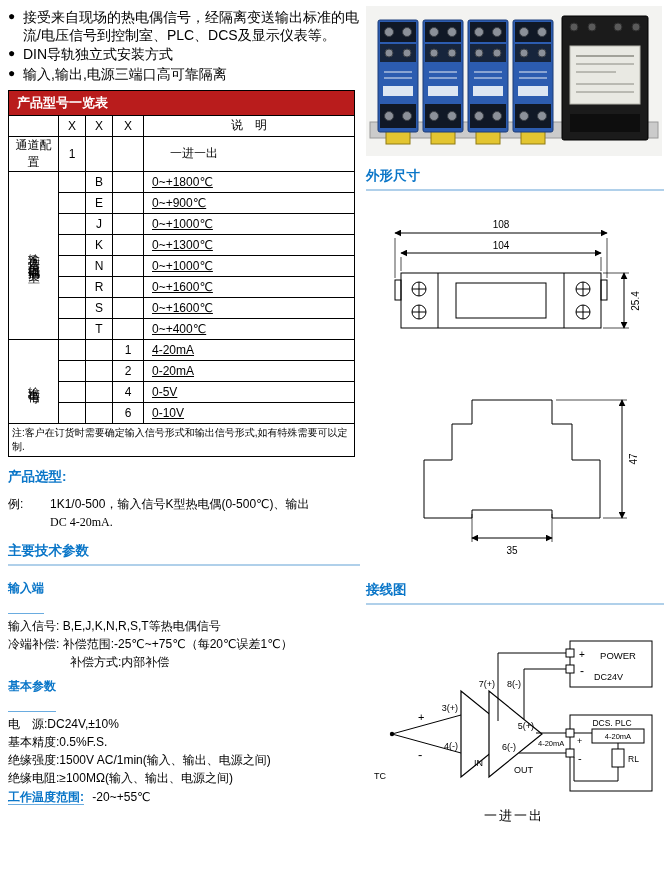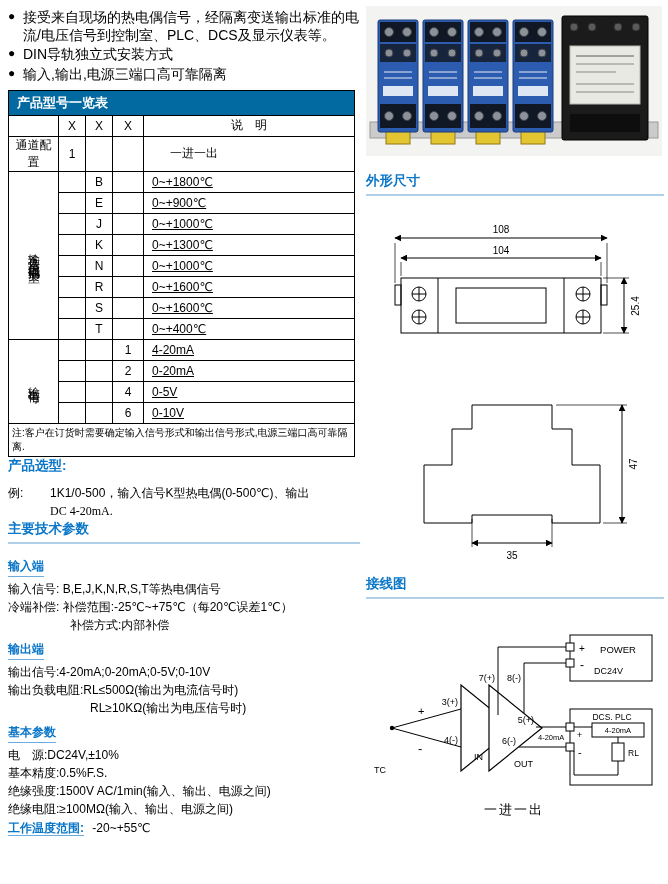--- a/index.html
+++ b/index.html
@@ -9,44 +9,44 @@
   .left-col { position:absolute; left:8px; top:8px; width:352px; }
   .right-col { position:absolute; left:366px; top:6px; width:298px; }
 
   
   .bullet { position:relative; font-size:14px; line-height:1.3; padding-left:15px; margin-bottom:1px; }
   .bullet .dot { position:absolute; left:0; top:1px; font-size:12px; }
 
   
   .model-table { border-collapse:collapse; width:346px; margin-top:7px; table-layout:fixed; }
   .model-table td { border:1px solid #000; font-size:12px; text-align:center; height:21px; padding:0 2px; overflow:hidden; }
-  .model-table td.title-cell { background:#0369a1; color:#fff; font-weight:bold; font-size:13px; text-align:left; padding:3px 8px; height:23px; }
+  .model-table td.title-cell { background:#b91c1c; color:#fff; font-weight:bold; font-size:13px; text-align:left; padding:3px 8px; height:23px; }
   .model-table td.desc { text-align:left; padding-left:8px;text-decoration:underline; }
   .model-table td.desc-ch { text-align:left; padding-left:26px; }
   .model-table td.vlabel { writing-mode:vertical-lr; text-orientation:upright; letter-spacing:2px; font-size:12px; text-align:center; }
   .model-table td.note { font-size:10px; text-align:left; padding:2px 3px; height:18px; }
 
   
-  .sec-heading { color:#0a76c8; font-weight:bold; font-size:13.5px; }
+  .sec-heading { color:#0a76c8; font-weight:bold; font-size:13.5px; margin-top:11px; }
   .ruled { border-bottom:2px solid #b0d0ea; padding-bottom:4px; margin-bottom:7px; }
   .example { font-size:12px; margin-top:9px; line-height:1.5; }
   .example .ex-prefix { display:inline-block; width:42px; }
   .example .line2 { padding-left:42px;font-family:Liberation Serif, serif; }
-  .sub-head { display:inline-block; color:#0a76c8; font-weight:bold; font-size:12px; border-bottom:1px solid #6aace0; padding-bottom:1px; margin:7px 0 3px; }
+  .sub-head { display:inline-block; color:#0a76c8; font-weight:bold; font-size:12px; border-bottom:1px solid #6aace0; padding-bottom:16px; margin:7px 0 3px; }
   .p-line { font-size:12px; line-height:1.5; }
   .ind-a { padding-left:62px; }
   .ind-b { padding-left:82px; }
   .foot-line { font-size:12px; line-height:1.7; }
   .foot-label { color:#0a76c8; font-weight:bold; border-bottom:1px solid #6aace0; }
   .foot-value { margin-left:5px; }
 
   
   svg { display:block; }
   svg text { font-family:"Liberation Sans","DejaVu Sans",sans-serif; fill:#000; }
-  .r-heading { margin-top:16px; }
+  .r-heading { }
   .wiring-caption { width:296px; text-align:center; font-size:13px; margin-top:8px; letter-spacing:2px; }
 </style>
 </head>
 <body>
 
 <div id="page">
 
   <div class="left-col">
 
     <div>
@@ -158,21 +158,21 @@
           <td>4</td>
           <td class="desc">0-5V</td>
         </tr>
         <tr>
           <td></td>
           <td></td>
           <td>6</td>
           <td class="desc">0-10V</td>
         </tr>
         <tr>
-          <td colspan="5" class="note">注:客户在订货时需要确定输入信号形式和输出信号形式,电源三端口高可靠隔离.</td>
+          <td colspan="5" class="note">注:客户在订货时需要确定输入信号形式和输出信号形式,如有特殊需要可以定制.</td>
         </tr>
       </tbody>
     </table>
 
     <div class="sec-heading">产品选型:</div>
     <div class="example">
       <div>
         <span class="ex-prefix">例:</span><span>1K1/0-500，输入信号K型热电偶(0-500℃)、输出</span>
       </div>
       <div class="line2">DC 4-20mA.</div>
@@ -180,26 +180,20 @@
 
     <div class="sec-heading ruled">主要技术参数</div>
 
     <div>
       <span class="sub-head">输入端</span>
       <div class="p-line">输入信号: B,E,J,K,N,R,S,T等热电偶信号</div>
       <div class="p-line">冷端补偿: 补偿范围:-25℃~+75℃（每20℃误差1℃）</div>
       <div class="p-line ind-a">补偿方式:内部补偿</div>
     </div>
 
-    <div>
-      <span class="sub-head">输出端</span>
-      <div class="p-line">输出信号:4-20mA;0-20mA;0-5V;0-10V</div>
-      <div class="p-line">输出负载电阻:RL≤500Ω(输出为电流信号时)</div>
-      <div class="p-line ind-b">RL≥10KΩ(输出为电压信号时)</div>
-    </div>
 
     <div>
       <span class="sub-head">基本参数</span>
       <div class="p-line">电　源:DC24V,±10%</div>
       <div class="p-line">基本精度:0.5%F.S.</div>
       <div class="p-line">绝缘强度:1500V AC/1min(输入、输出、电源之间)</div>
       <div class="p-line">绝缘电阻:≥100MΩ(输入、输出、电源之间)</div>
     </div>
 
     <div>

